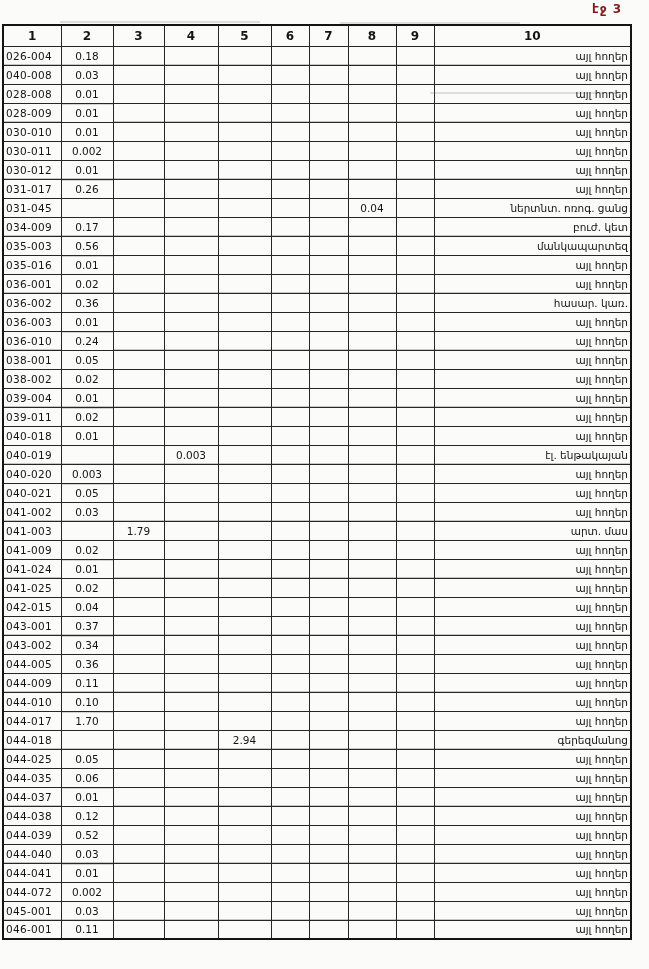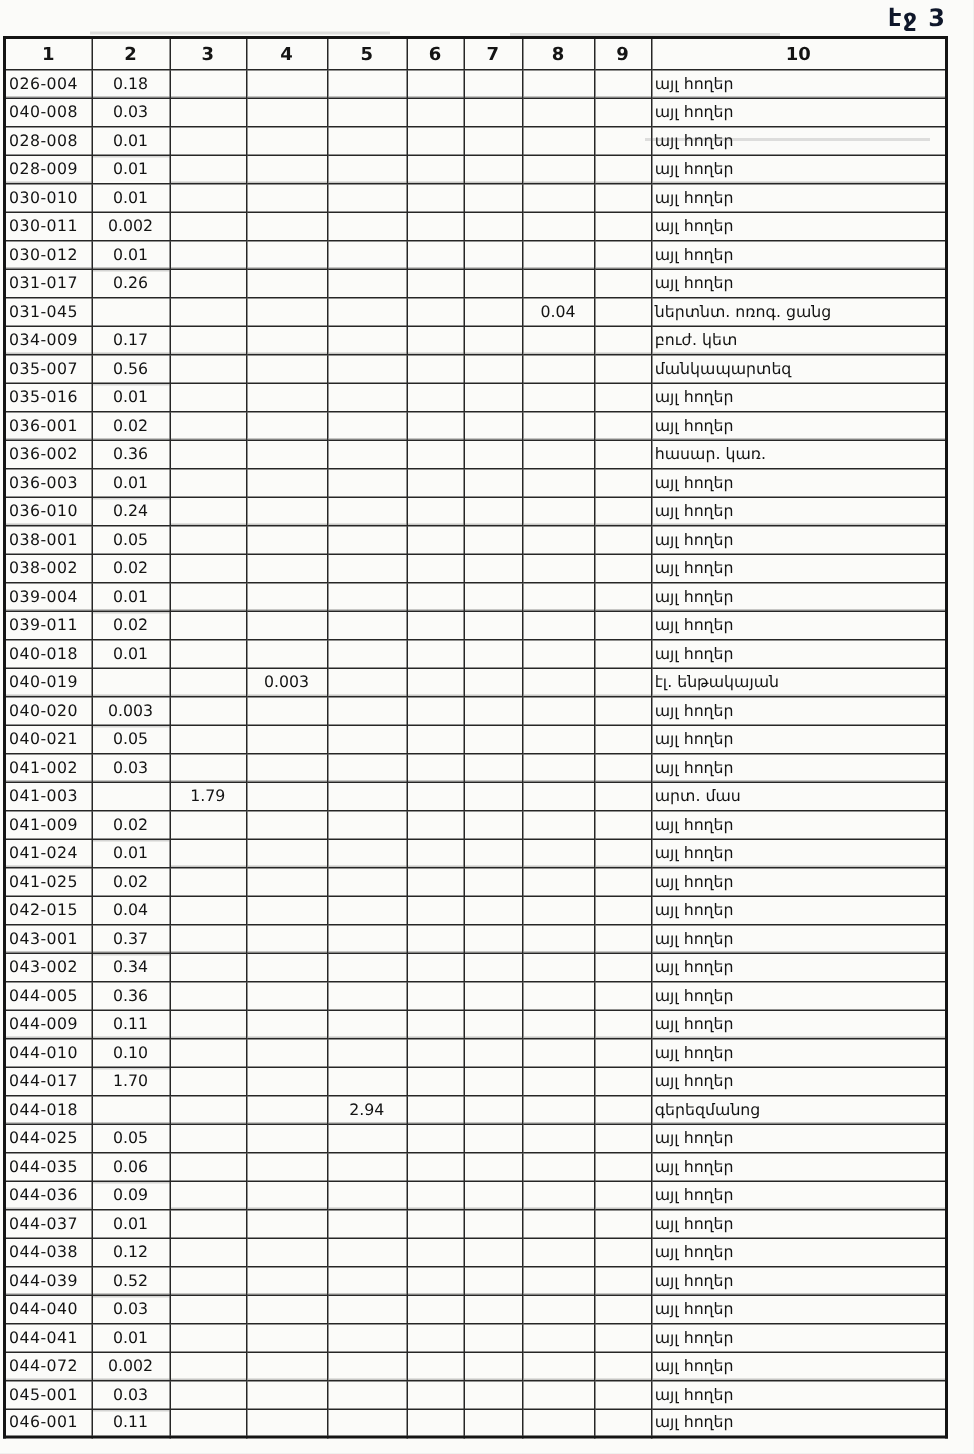--- a/index.html
+++ b/index.html
@@ -14,24 +14,24 @@
     margin: 0 auto;
     background: #fbfbf9;
     overflow: hidden;
     font-family: "DejaVu Sans", "Liberation Sans", sans-serif;
     color: #141414;
   }
   .page-label {
     position: absolute;
     top: 2px;
     left: 592px;
-    font-size: 16px;
+    font-size: 12px;
     font-weight: bold;
     letter-spacing: 1px;
-    color: #0f172a;
+    color: #7f1d1d;
   }
   table.land-table {
     position: absolute;
     top: 24px;
     left: 2px;
     width: 628px;
     border-collapse: collapse;
     table-layout: fixed;
   }
   table.land-table th,
@@ -55,21 +55,21 @@
   }
   tbody tr { height: 19px; }
   tbody td {
     font-size: 10.5px;
     vertical-align: middle;
     position: relative;
   }
   td.col1 { text-align: left; padding-left: 3px; letter-spacing: 0.3px; }
   td.col2, td.col3, td.col4, td.col5,
   td.col6, td.col7, td.col8, td.col9 { text-align: center; }
-  td.col10 { text-align: left; padding-left: 4px; margin-left: 12px; }
+  td.col10 { text-align: right; padding-left: 4px; margin-left: 12px; }
   
   tbody tr:nth-child(3n+1) td { box-shadow: inset 0 -1px 0 rgba(40,40,40,0.25); }
   tbody tr:nth-child(4n) td.col2 { box-shadow: inset 0 1px 0 rgba(40,40,40,0.18); }
   .scan-streak {
     position: absolute;
     background: rgba(90,90,90,0.18);
     pointer-events: none;
   }
 </style>
 </head>
@@ -221,21 +221,21 @@
           <td class="col3"></td>
           <td class="col4"></td>
           <td class="col5"></td>
           <td class="col6"></td>
           <td class="col7"></td>
           <td class="col8"></td>
           <td class="col9"></td>
           <td class="col10">բուժ. կետ</td>
         </tr>
         <tr>
-          <td class="col1">035-007</td>
+          <td class="col1">035-003</td>
           <td class="col2">0.56</td>
           <td class="col3"></td>
           <td class="col4"></td>
           <td class="col5"></td>
           <td class="col6"></td>
           <td class="col7"></td>
           <td class="col8"></td>
           <td class="col9"></td>
           <td class="col10">մանկապարտեզ</td>
         </tr>
@@ -559,32 +559,20 @@
           <td class="col5"></td>
           <td class="col6"></td>
           <td class="col7"></td>
           <td class="col8"></td>
           <td class="col9"></td>
           <td class="col10">այլ հողեր</td>
         </tr>
         <tr>
           <td class="col1">044-035</td>
           <td class="col2">0.06</td>
-          <td class="col3"></td>
-          <td class="col4"></td>
-          <td class="col5"></td>
-          <td class="col6"></td>
-          <td class="col7"></td>
-          <td class="col8"></td>
-          <td class="col9"></td>
-          <td class="col10">այլ հողեր</td>
-        </tr>
-        <tr>
-          <td class="col1">044-036</td>
-          <td class="col2">0.09</td>
           <td class="col3"></td>
           <td class="col4"></td>
           <td class="col5"></td>
           <td class="col6"></td>
           <td class="col7"></td>
           <td class="col8"></td>
           <td class="col9"></td>
           <td class="col10">այլ հողեր</td>
         </tr>
         <tr>

